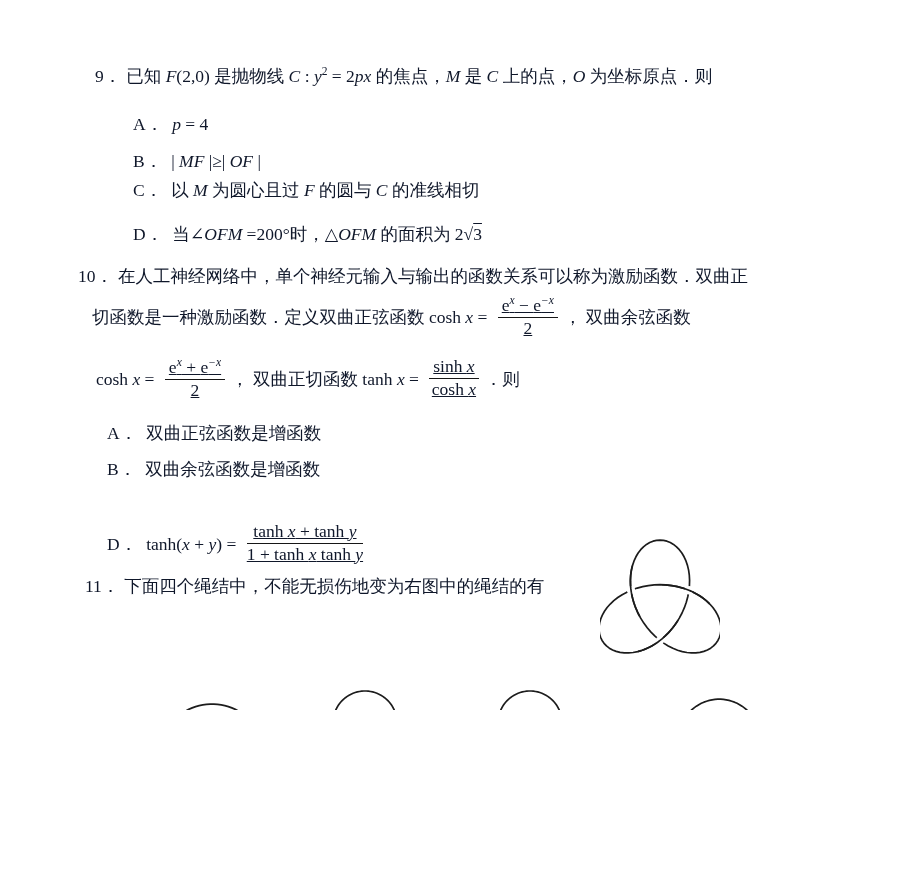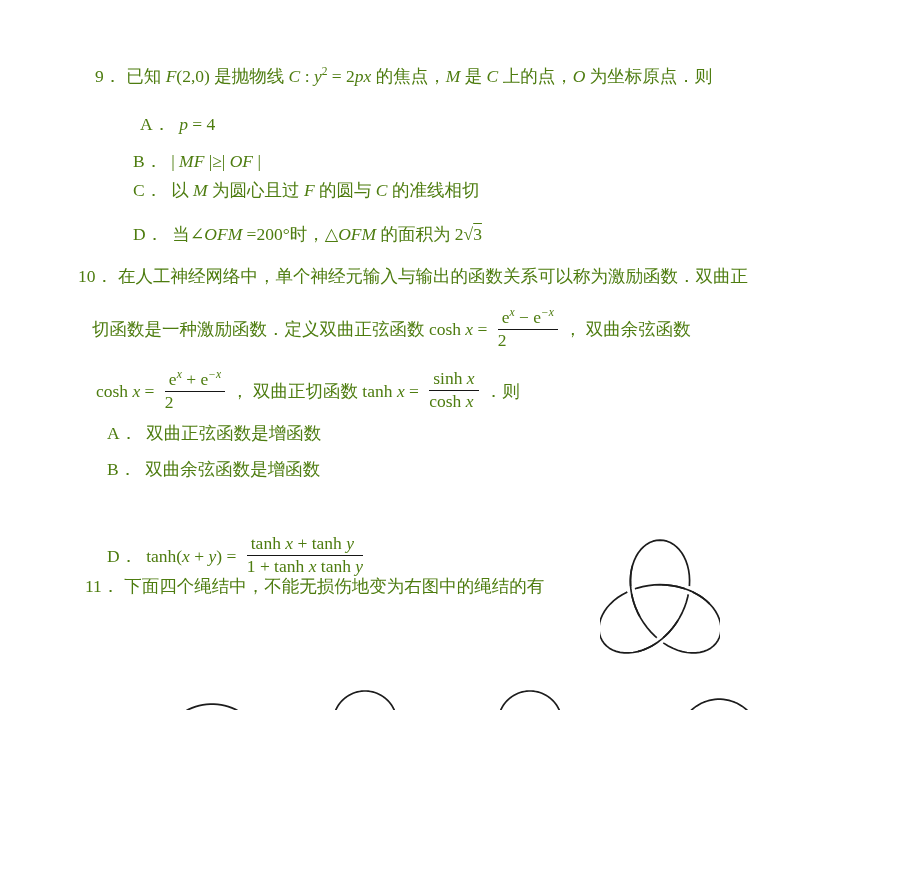--- a/index.html
+++ b/index.html
@@ -1,41 +1,41 @@
 <!DOCTYPE html>
 <html><head>
 <meta charset="utf-8">
 <style>
   html,body{margin:0;padding:0;background:#ffffff;}
   .page{
     position:relative;width:903px;height:710px;background:#fff;overflow:hidden;
     font-family:"Liberation Serif","DejaVu Serif",serif;
-    font-size:17.5px;color:#4d7c0f;
+    font-size:17.5px;color:#0f172a;
   }
   .row{position:absolute;white-space:nowrap;}
   .qnum{display:inline-block;margin-right:5px;}
   .olabel{display:inline-block;margin-right:9px;}
   .it{font-style:italic;}
   .ov{text-decoration:overline;}
   .sup{vertical-align:super;font-size:0.66em;}
-  .frac{display:inline-block;vertical-align:middle;text-align:left;margin:12px 6px;transform:translateY(-3px);}
+  .frac{display:inline-block;vertical-align:middle;text-align:center;margin:0 6px;transform:translateY(-3px);text-decoration:underline;}
   .fnum{display:block;border-bottom:1.4px solid #161616;padding:0 4px;line-height:1.25;}
   .fden{display:block;line-height:1.25;}
   svg.knot{position:absolute;}
   .flabel{position:absolute;font-size:18.5px;white-space:nowrap;}
 </style>
 </head>
 <body>
 
 <div class="page">
 
   <div class="row" style="left:95px;top:64px">
     <span class="qnum">9．</span><span><span>已知 </span><span class="it">F</span><span>(2,0) 是抛物线 </span><span class="it">C</span><span> : </span><span class="it">y</span><span class="sup">2</span><span> = 2</span><span class="it">px</span><span> 的焦点，</span><span class="it">M</span><span> 是 </span><span class="it">C</span><span> 上的点，</span><span class="it">O</span><span> 为坐标原点．则</span></span>
   </div>
-  <div class="row" style="left:140px;top:112px">
+  <div class="row" style="left:133px;top:112px">
     <span class="olabel">A．</span><span><span class="it">p</span><span> = 4</span></span>
   </div>
   <div class="row" style="left:133px;top:149px">
     <span class="olabel">B．</span><span><span>| </span><span class="it">MF</span><span> |≥| </span><span class="it">OF</span><span> |</span></span>
   </div>
   <div class="row" style="left:133px;top:178px">
     <span class="olabel">C．</span><span><span>以 </span><span class="it">M</span><span> 为圆心且过 </span><span class="it">F</span><span> 的圆与 </span><span class="it">C</span><span> 的准线相切</span></span>
   </div>
   <div class="row" style="left:133px;top:222px">
     <span class="olabel">D．</span><span><span>当∠</span><span class="it">OFM</span><span> =200°时，△</span><span class="it">OFM</span><span> 的面积为 2</span><span>√</span><span class="ov">3</span></span>

